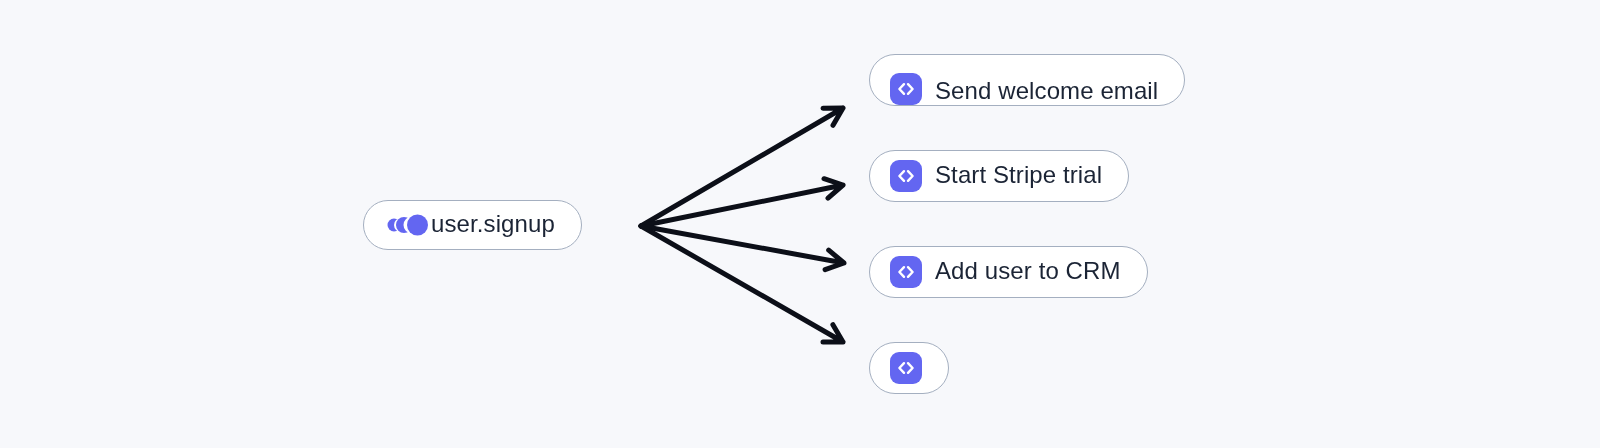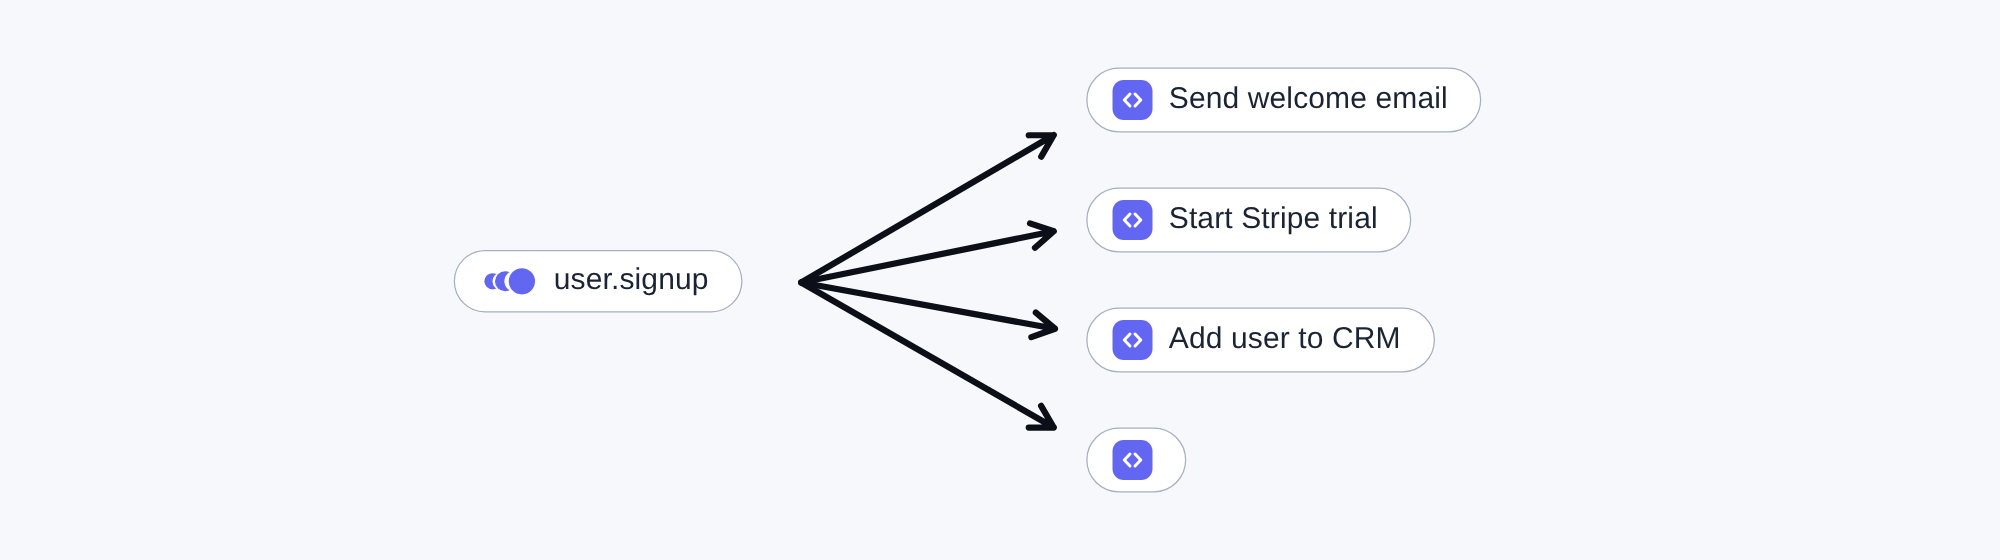--- a/index.html
+++ b/index.html
@@ -38,29 +38,28 @@
     font-size: 24px;
     font-weight: 500;
     white-space: nowrap;
     letter-spacing: 0.1px;
   }
   .node.trigger {
     left: 363px;
     top: 200px;
     height: 50px;
     padding: 0 26px 0 22px;
-    gap: 12px;
   }
   .node.action {
     left: 869px;
     height: 52px;
     padding: 0 26px 0 20px;
     gap: 13px;
   }
-  .node.a1 { top: 54px; }
+  .node.a1 { top: 54px; align-items: flex-end; }
   .node.a2 { top: 150px; }
   .node.a3 { top: 246px; }
   .node.a4 { top: 342px; }
   .event-icon {
     flex: 0 0 auto;
     display: block;
   }
   .code-badge {
     flex: 0 0 auto;
     width: 32px;

